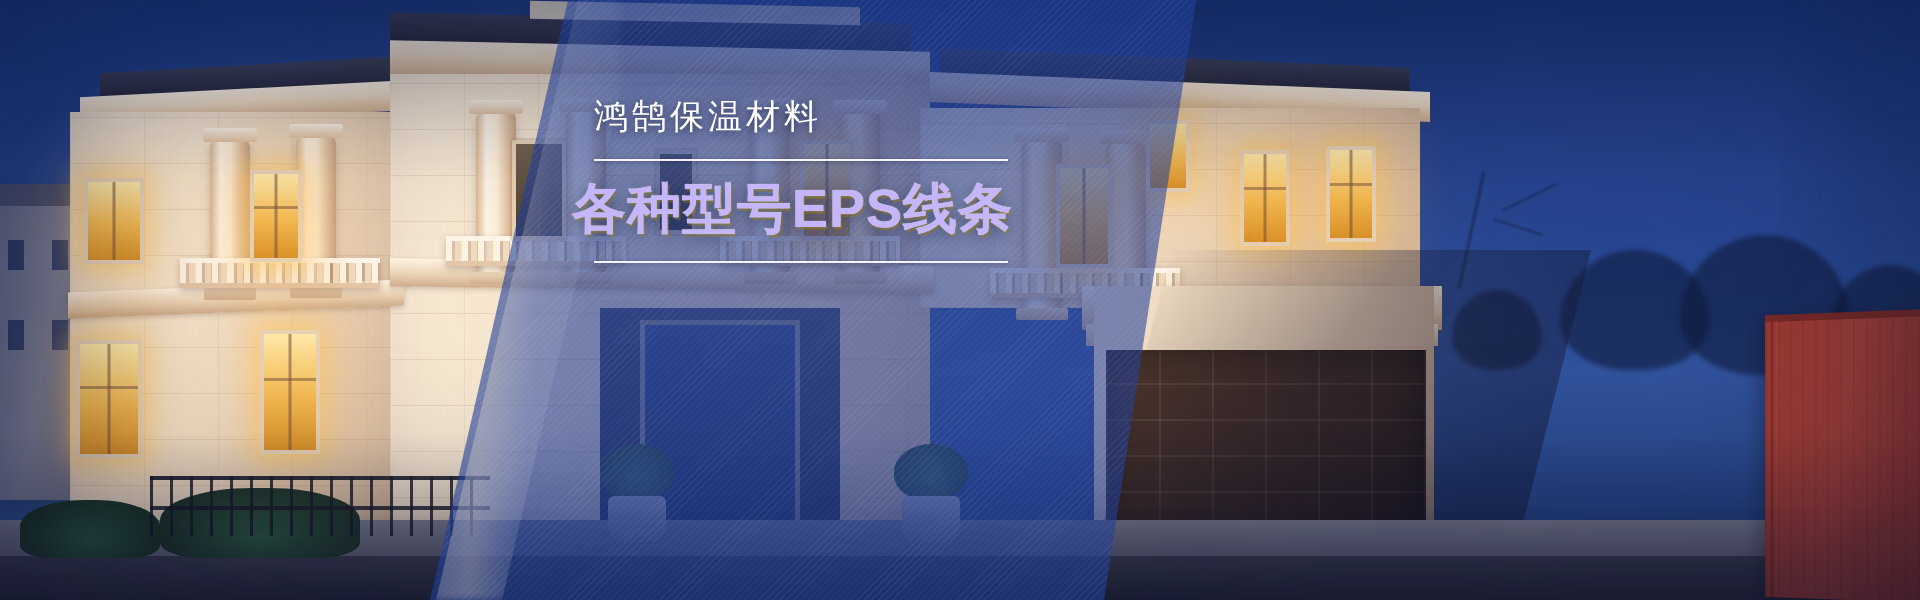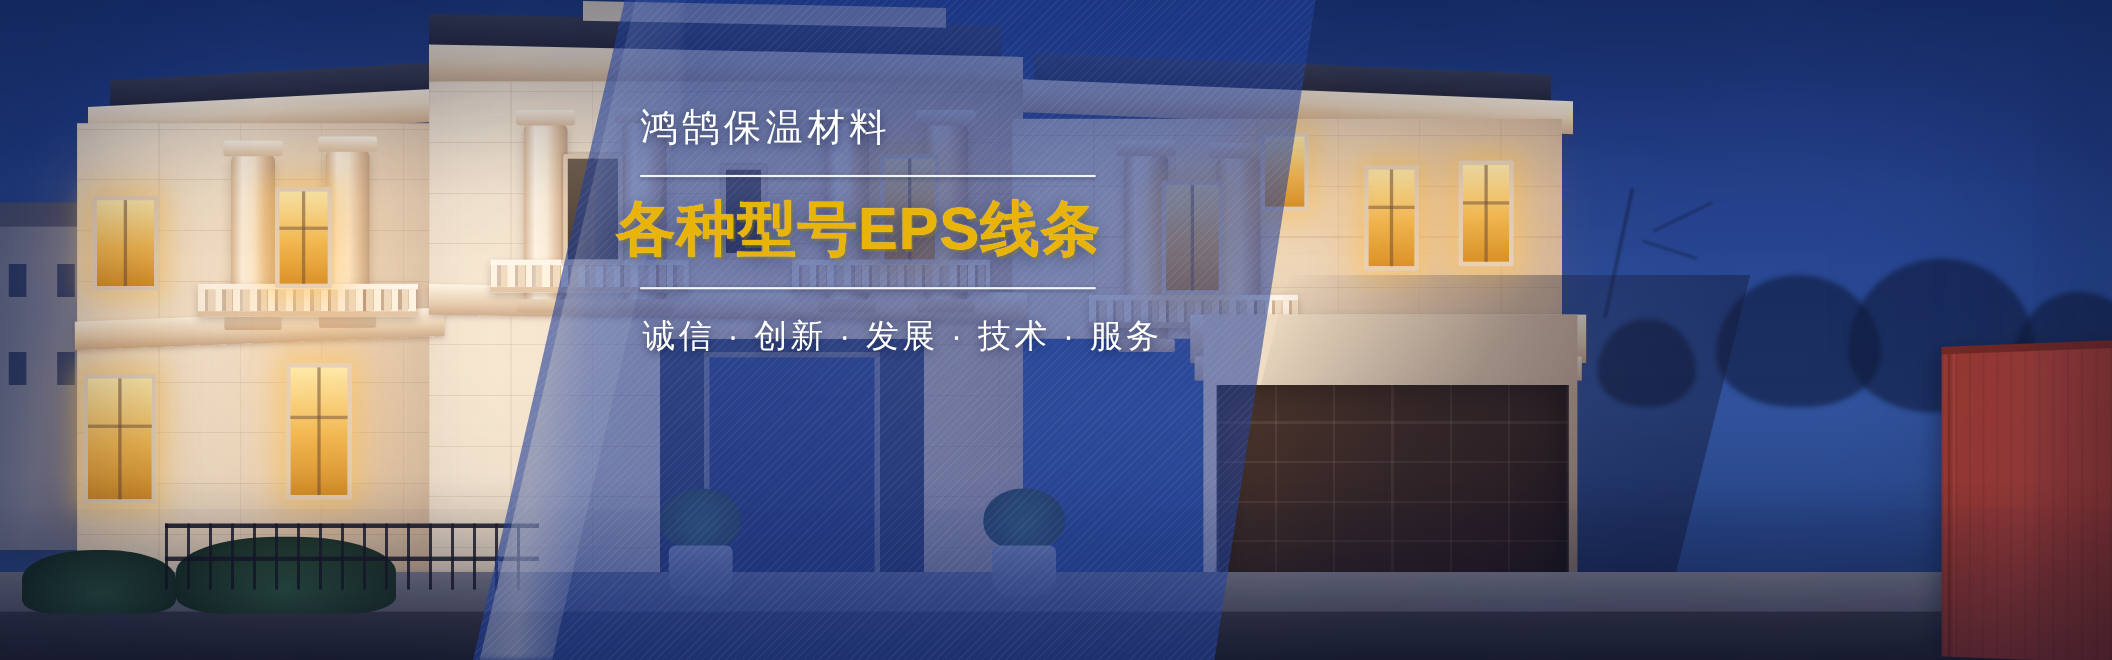--- a/index.html
+++ b/index.html
@@ -300,37 +300,37 @@
     background:linear-gradient(95deg, rgba(255,255,255,0) 0%, rgba(255,240,210,.30) 46%, rgba(255,255,255,.10) 62%, rgba(255,255,255,0) 100%);
     clip-path: polygon(188px 0, 252px 0, 112px 600px, 46px 600px);
     filter:blur(3px);
   }
 
   
   .content{
     position:absolute; left:0; top:0; width:1920px; height:600px;
   }
   .textblock{
-    position:absolute; left:556px; top:96px; width:470px;
+    position:absolute; left:568px; top:96px; width:470px;
   }
   .brand{
     font-size:34px; letter-spacing:4px; color:#ffffff; font-weight:400;
     text-shadow:0 2px 8px rgba(10,20,50,.6);
     line-height:1.2;
     padding-left:26px;
   }
   .rule{
     height:2px; background:rgba(255,255,255,.92);
     margin:22px 0 18px 0; width:414px; margin-left:26px;
     box-shadow:0 1px 4px rgba(10,20,50,.45);
   }
   .rule.lower{ margin:24px 0 22px 26px; width:414px; }
 
   .headline{
-    font-weight:bold; color:#eab308;
+    font-weight:bold; color:#c4b5fd;
     font-size:54px; line-height:1.08; letter-spacing:1px;
     padding-left:4px;
     text-shadow:
       0 0 1px #fff8b0,
       2px 3px 0 rgba(160,130,0,.35),
       0 4px 16px rgba(20,30,70,.55);
     white-space:nowrap;
   }
 
   .tagline{
@@ -481,17 +481,16 @@
 
       <div class="brand">鸿鹄保温材料</div>
 
       <div class="rule"></div>
 
       <div class="headline">各种型号EPS线条</div>
 
 
       <div class="rule lower"></div>
 
-      <div class="tagline">诚信 · 创新 · 发展 · 技术 · 服务</div>
     </div>
   </div>
 
 </div>
 
 </body></html>

